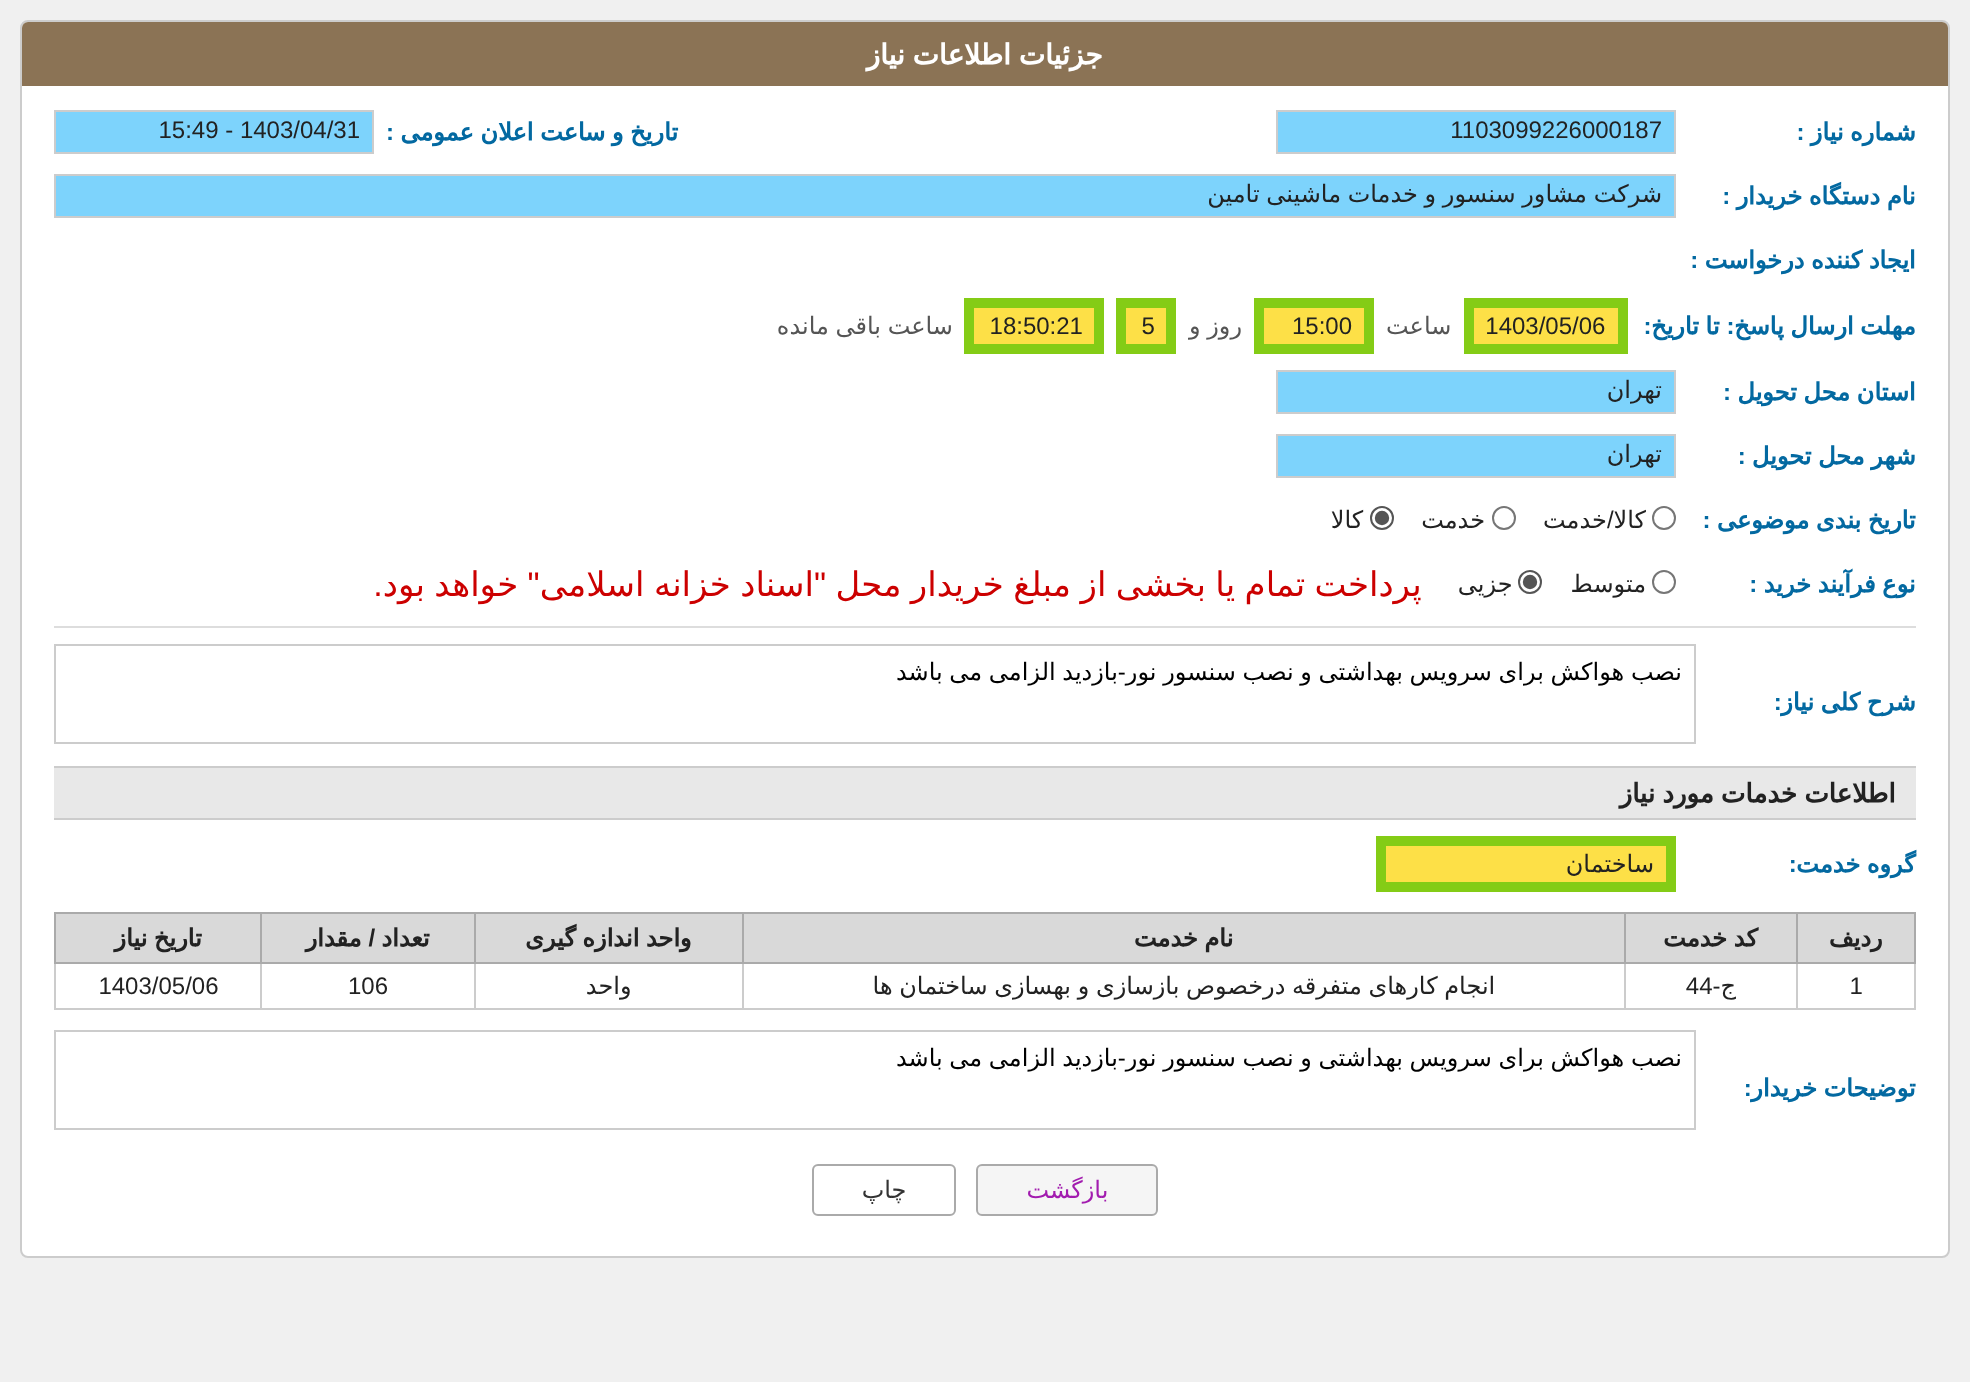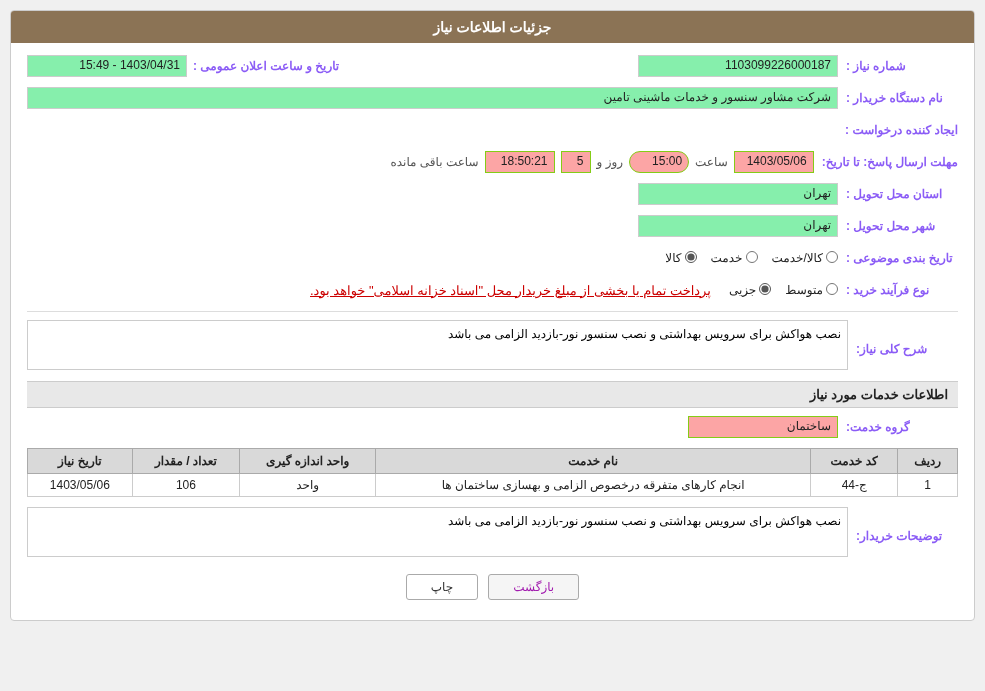--- a/index.html
+++ b/index.html
@@ -33,48 +33,48 @@
     .card-body {
       padding: 10px 16px;
     }
     .info-row {
       display: flex;
       align-items: center;
       margin-bottom: 6px;
       min-height: 26px;
     }
     .label {
-      color: #8b5cf6;
+      color: #0369a1;
       font-weight: bold;
       white-space: nowrap;
       min-width: 120px;
-      text-align: left;
+      text-align: right;
       padding-left: 8px;
     }
     .value-box {
       border: 1px solid #ccc;
-      background: #86efac;
+      background: #7dd3fc;
       padding: 2px 6px;
       min-height: 22px;
       flex: 1;
     }
     .link-text {
       color: #1a6bb5;
       text-decoration: underline;
       cursor: pointer;
     }
     .inline-fields {
       display: flex;
       align-items: center;
       gap: 6px;
       flex: 1;
     }
     .small-box {
-      border: 1px solid #84cc16;
-      background: #fca5a5;
+      border: 5px solid #84cc16;
+      background: #fde047;
       padding: 2px 6px;
       min-height: 22px;
       min-width: 80px;
     }
     .field-label-sm {
       white-space: nowrap;
       color: #555;
     }
     .radio-group {
       display: flex;
@@ -163,24 +163,23 @@
     .btn-back {
       background: #f5f5f5;
       color: #a21caf;
     }
     .btn-print {
       background: #fff;
       color: #333;
       border: 1px solid #aaa;
     }
     .note-text {
-      font-size: 13px;
+      font-size: 17px;
       color: #c00;
       padding: 2px 4px;
-      text-decoration: underline;
     }
   </style>
 </head>
 <body>
 
 <div class="page-wrapper">
   <div class="card">
     <div class="card-header">جزئیات اطلاعات نیاز</div>
     <div class="card-body">
 
@@ -199,21 +198,21 @@
 
       <div class="info-row">
         <span class="label">ایجاد کننده درخواست :</span>
       </div>
 
       <div class="info-row">
         <span class="label">مهلت ارسال پاسخ: تا تاریخ:</span>
         <div class="inline-fields">
           <div class="small-box">1403/05/06</div>
           <span class="field-label-sm">ساعت</span>
-          <div class="small-box" style="min-width:60px;border-radius:11px;">15:00</div>
+          <div class="small-box" style="min-width:60px;">15:00</div>
           <span class="field-label-sm">روز و</span>
           <div class="small-box" style="min-width:30px;">5</div>
           <div class="small-box" style="min-width:70px;">18:50:21</div>
           <span class="field-label-sm">ساعت باقی مانده</span>
         </div>
       </div>
 
       <div class="info-row">
         <span class="label">استان محل تحویل :</span>
         <div class="value-box" style="max-width:200px;">تهران</div>
@@ -282,21 +281,21 @@
               <th>نام خدمت</th>
               <th>واحد اندازه گیری</th>
               <th>تعداد / مقدار</th>
               <th>تاریخ نیاز</th>
             </tr>
           </thead>
           <tbody id="table-body">
           <tr>
       <td>1</td>
       <td>ج-44</td>
-      <td>انجام کارهای متفرقه درخصوص الزامی و بهسازی ساختمان ها</td>
+      <td>انجام کارهای متفرقه درخصوص بازسازی و بهسازی ساختمان ها</td>
       <td>واحد</td>
       <td>106</td>
       <td>1403/05/06</td>
     </tr>
             </tbody>
         </table>
       </div>
 
       <div class="group-row" style="margin-top:10px;">
         <span class="label" style="min-width:110px; vertical-align:top; padding-top:4px;">توضیحات خریدار:</span>

